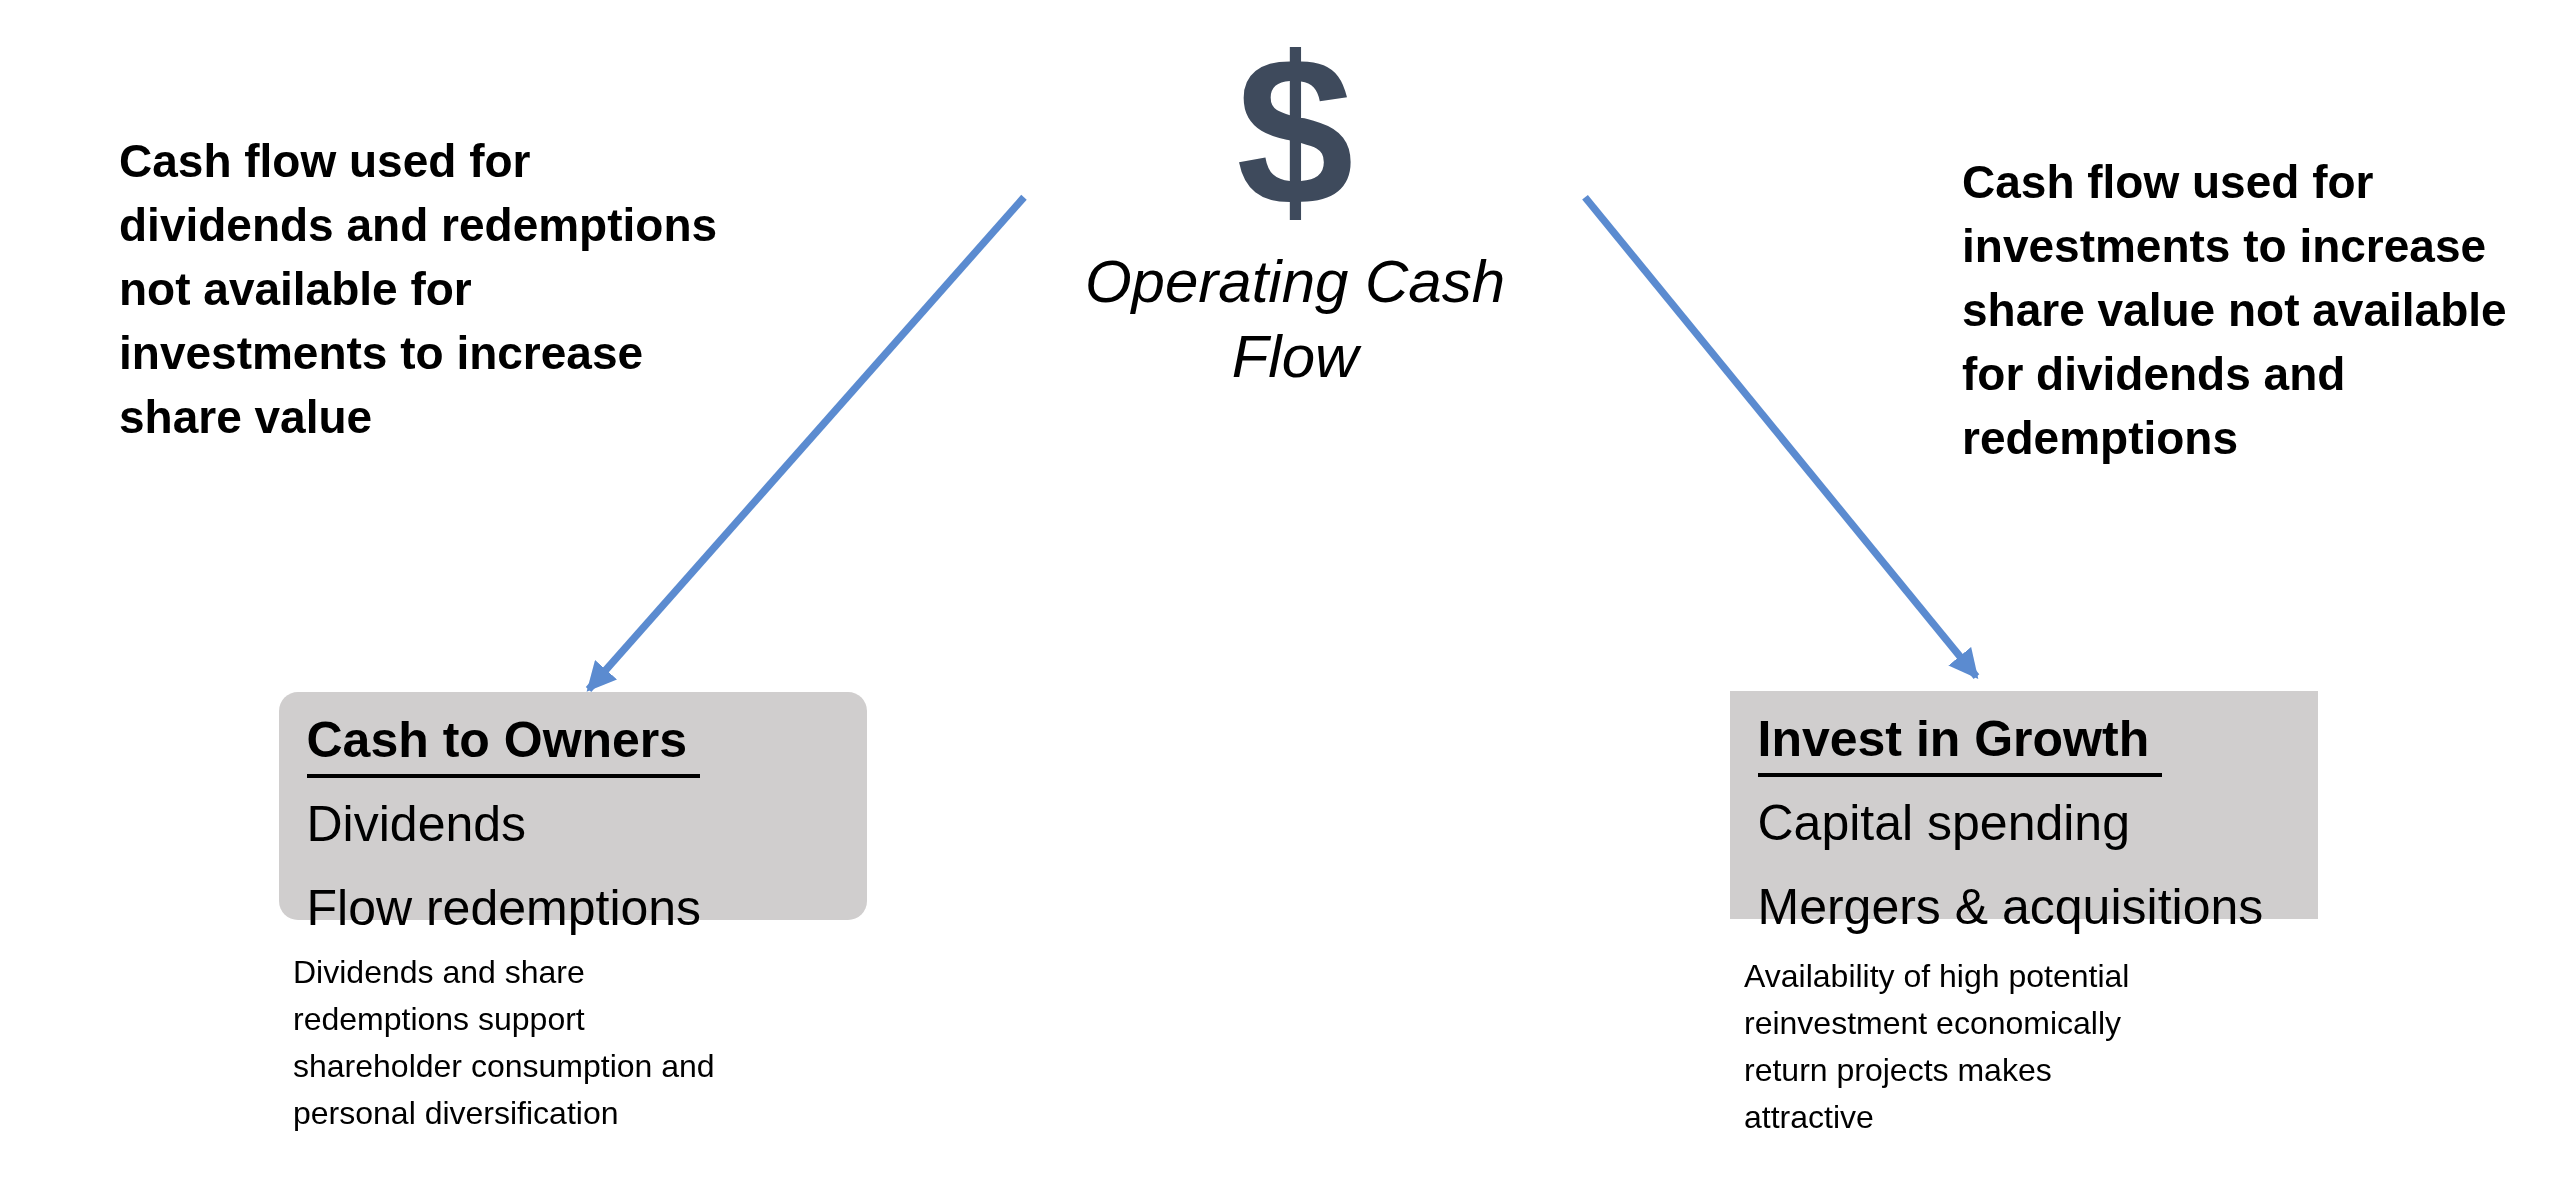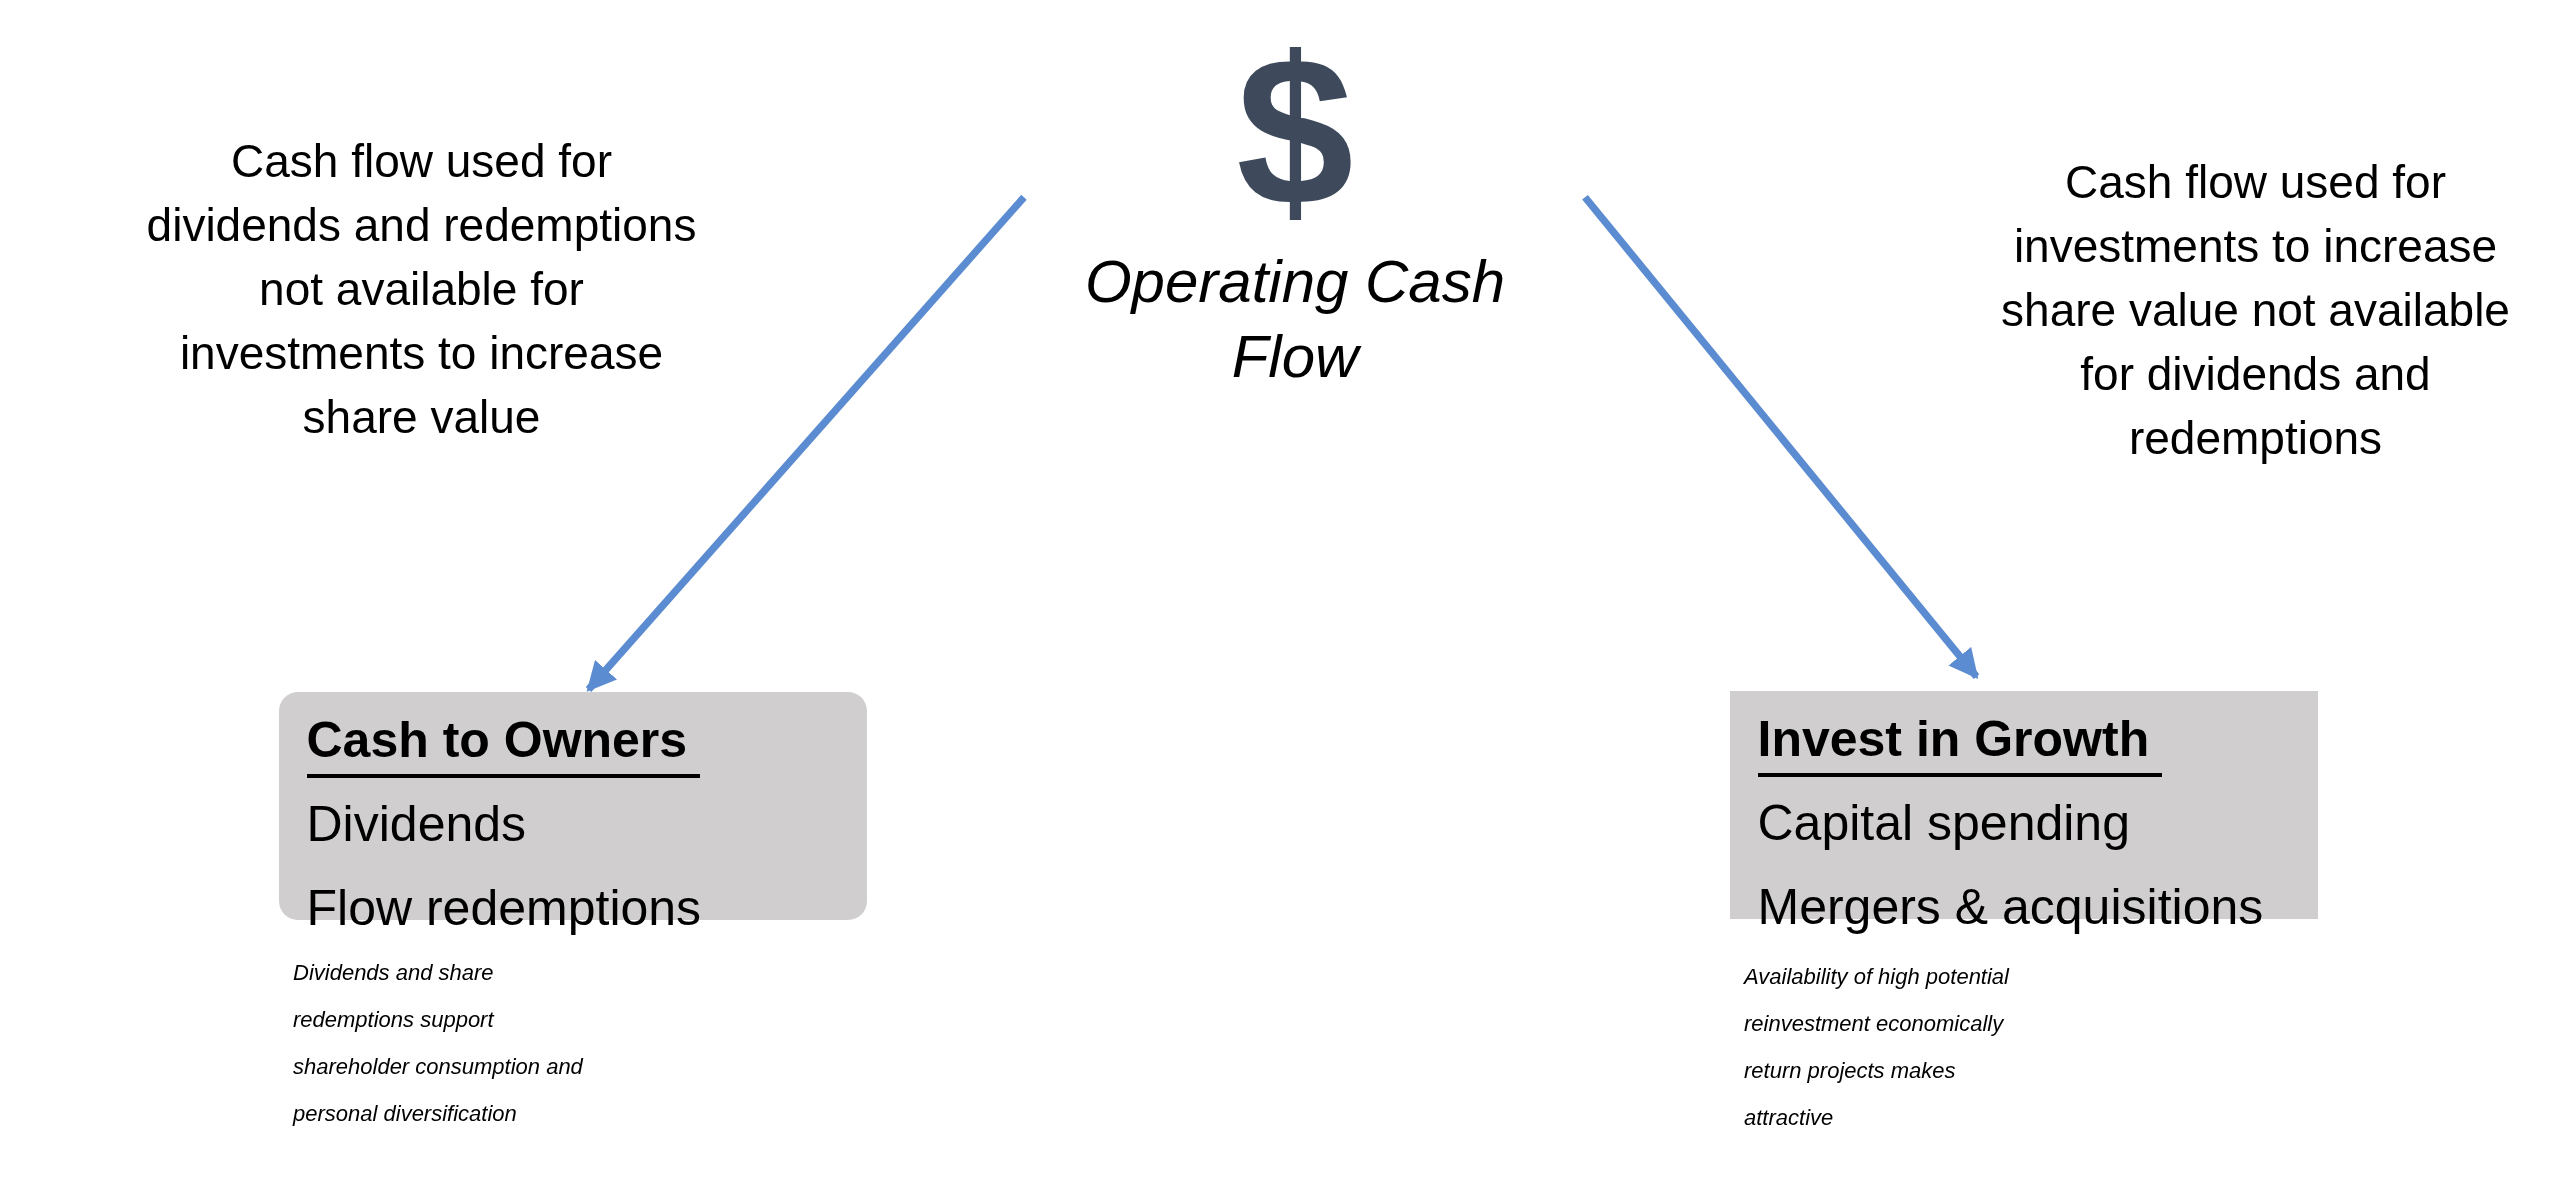--- a/index.html
+++ b/index.html
@@ -22,42 +22,42 @@
     color: var(--dollar, #3E4A5C);
   }
   .ocf-label {
     left: 1052px; top: 244px; width: 486px;
     text-align: center;
     font-style: italic;
     font-size: 60px; line-height: 75px;
   }
 
   
-  .annotation { text-align: center; font-size: 46px; line-height: 64px; }
+  .annotation { text-align: left; font-size: 46px; line-height: 64px; font-weight: bold; }
   .annotation-left  { left: 119px;  top: 129px; width: 605px; }
   .annotation-right { left: 1962px; top: 150px; width: 587px; }
 
   
   .gray-box {
     width: 588px; height: 228px; box-sizing: border-box;
     background: var(--box_bg, #D0CECE);
     padding: 18.3px 18.3px 0 27.5px;
     font-size: 50px;
   }
   .gray-box-left  { left: 279px;  top: 692px; border-radius: 19px; }
   .gray-box-right { left: 1730px; top: 691px; }
   .box-title { line-height: 61px; font-weight: bold; }
   .box-title span {
     border-bottom: 4.6px solid #000;
     padding-bottom: 5.5px; padding-right: 13px;
   }
   .box-item { line-height: 61px; margin-top: 23px; }
 
   
-  .footnote { font-style: italic; font-size: 22px; line-height: 47px; }
+  .footnote { font-size: 32px; line-height: 47px; }
   .footnote-left  { left: 293px;  top: 949px; width: 568px; }
   .footnote-right { left: 1744px; top: 953px; width: 587px; }
 
   
   svg.arrows { left: 0; top: 0; width: 2576px; height: 1203px; pointer-events: none; }
   svg.arrows line { stroke: var(--arrow, #5B8BD0); stroke-width: 8; }
   svg.arrows #arrowhead path { fill: var(--arrow, #5B8BD0); }
 </style>
 </head>
 <body>

